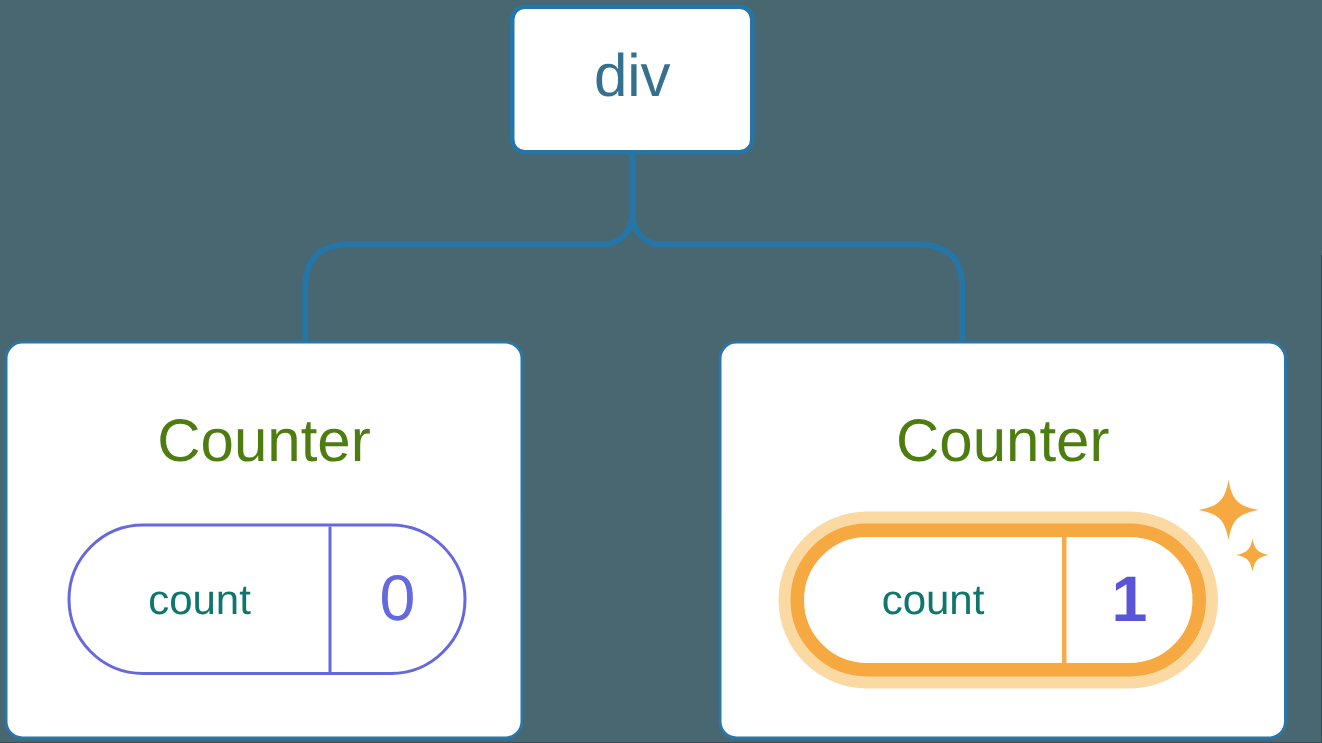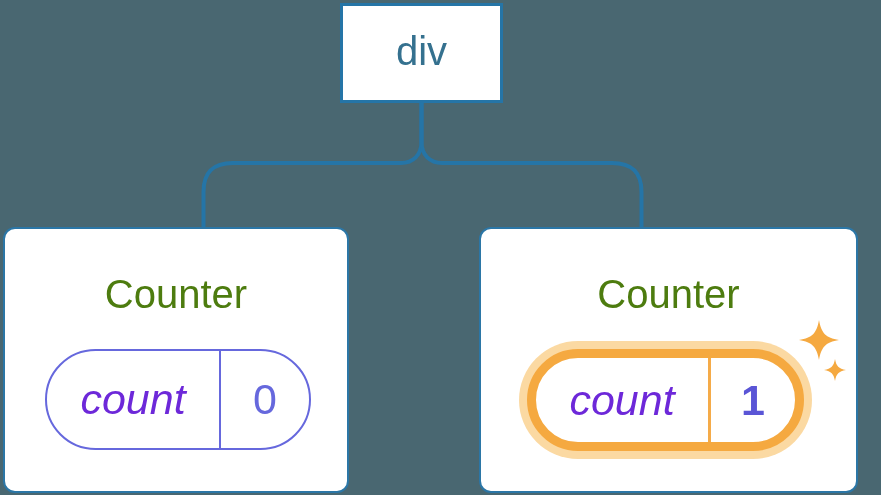--- a/index.html
+++ b/index.html
@@ -13,21 +13,21 @@
   }
   * { box-sizing: border-box; }
 
   
   .root-node {
     position: absolute;
     left: 340px; top: 3px;
     width: 163px; height: 100px;
     background: #ffffff;
     border: 3px solid #2575a7;
-    border-radius: 0;
+    border-radius: 10px;
     display: flex; align-items: center; justify-content: center;
   }
   .root-node .node-label {
     font-size: 40px;
     color: #35718f;
     line-height: 1;
     padding-bottom: 4px;
   }
 
   
@@ -75,24 +75,23 @@
   .pill-highlight {
     left: 46px;
     width: 277px; height: 102px;
     border: 9px solid #f5a940;
     border-radius: 56px;
     box-shadow: 0 0 0 8px #fbd9a2;
   }
   .pill-key {
     width: 172px;
     display: flex; align-items: center; justify-content: center;
-    font-size: 43px;
-    color: #6d28d9;
+    font-size: 28px;
+    color: #0f766e;
     border-radius: 52px 0 0 52px;
-    font-style: italic;
   }
   .pill-divider { width: 2px; background: #6668dd; }
   .pill-highlight .pill-divider { width: 3px; background: #f5ab49; }
   .pill-value {
     flex: 1;
     display: flex; align-items: center; justify-content: center;
     font-size: 43px;
     color: #6668dd;
   }
   .pill-highlight .pill-value { font-weight: 700; color: #5a55d6; }

